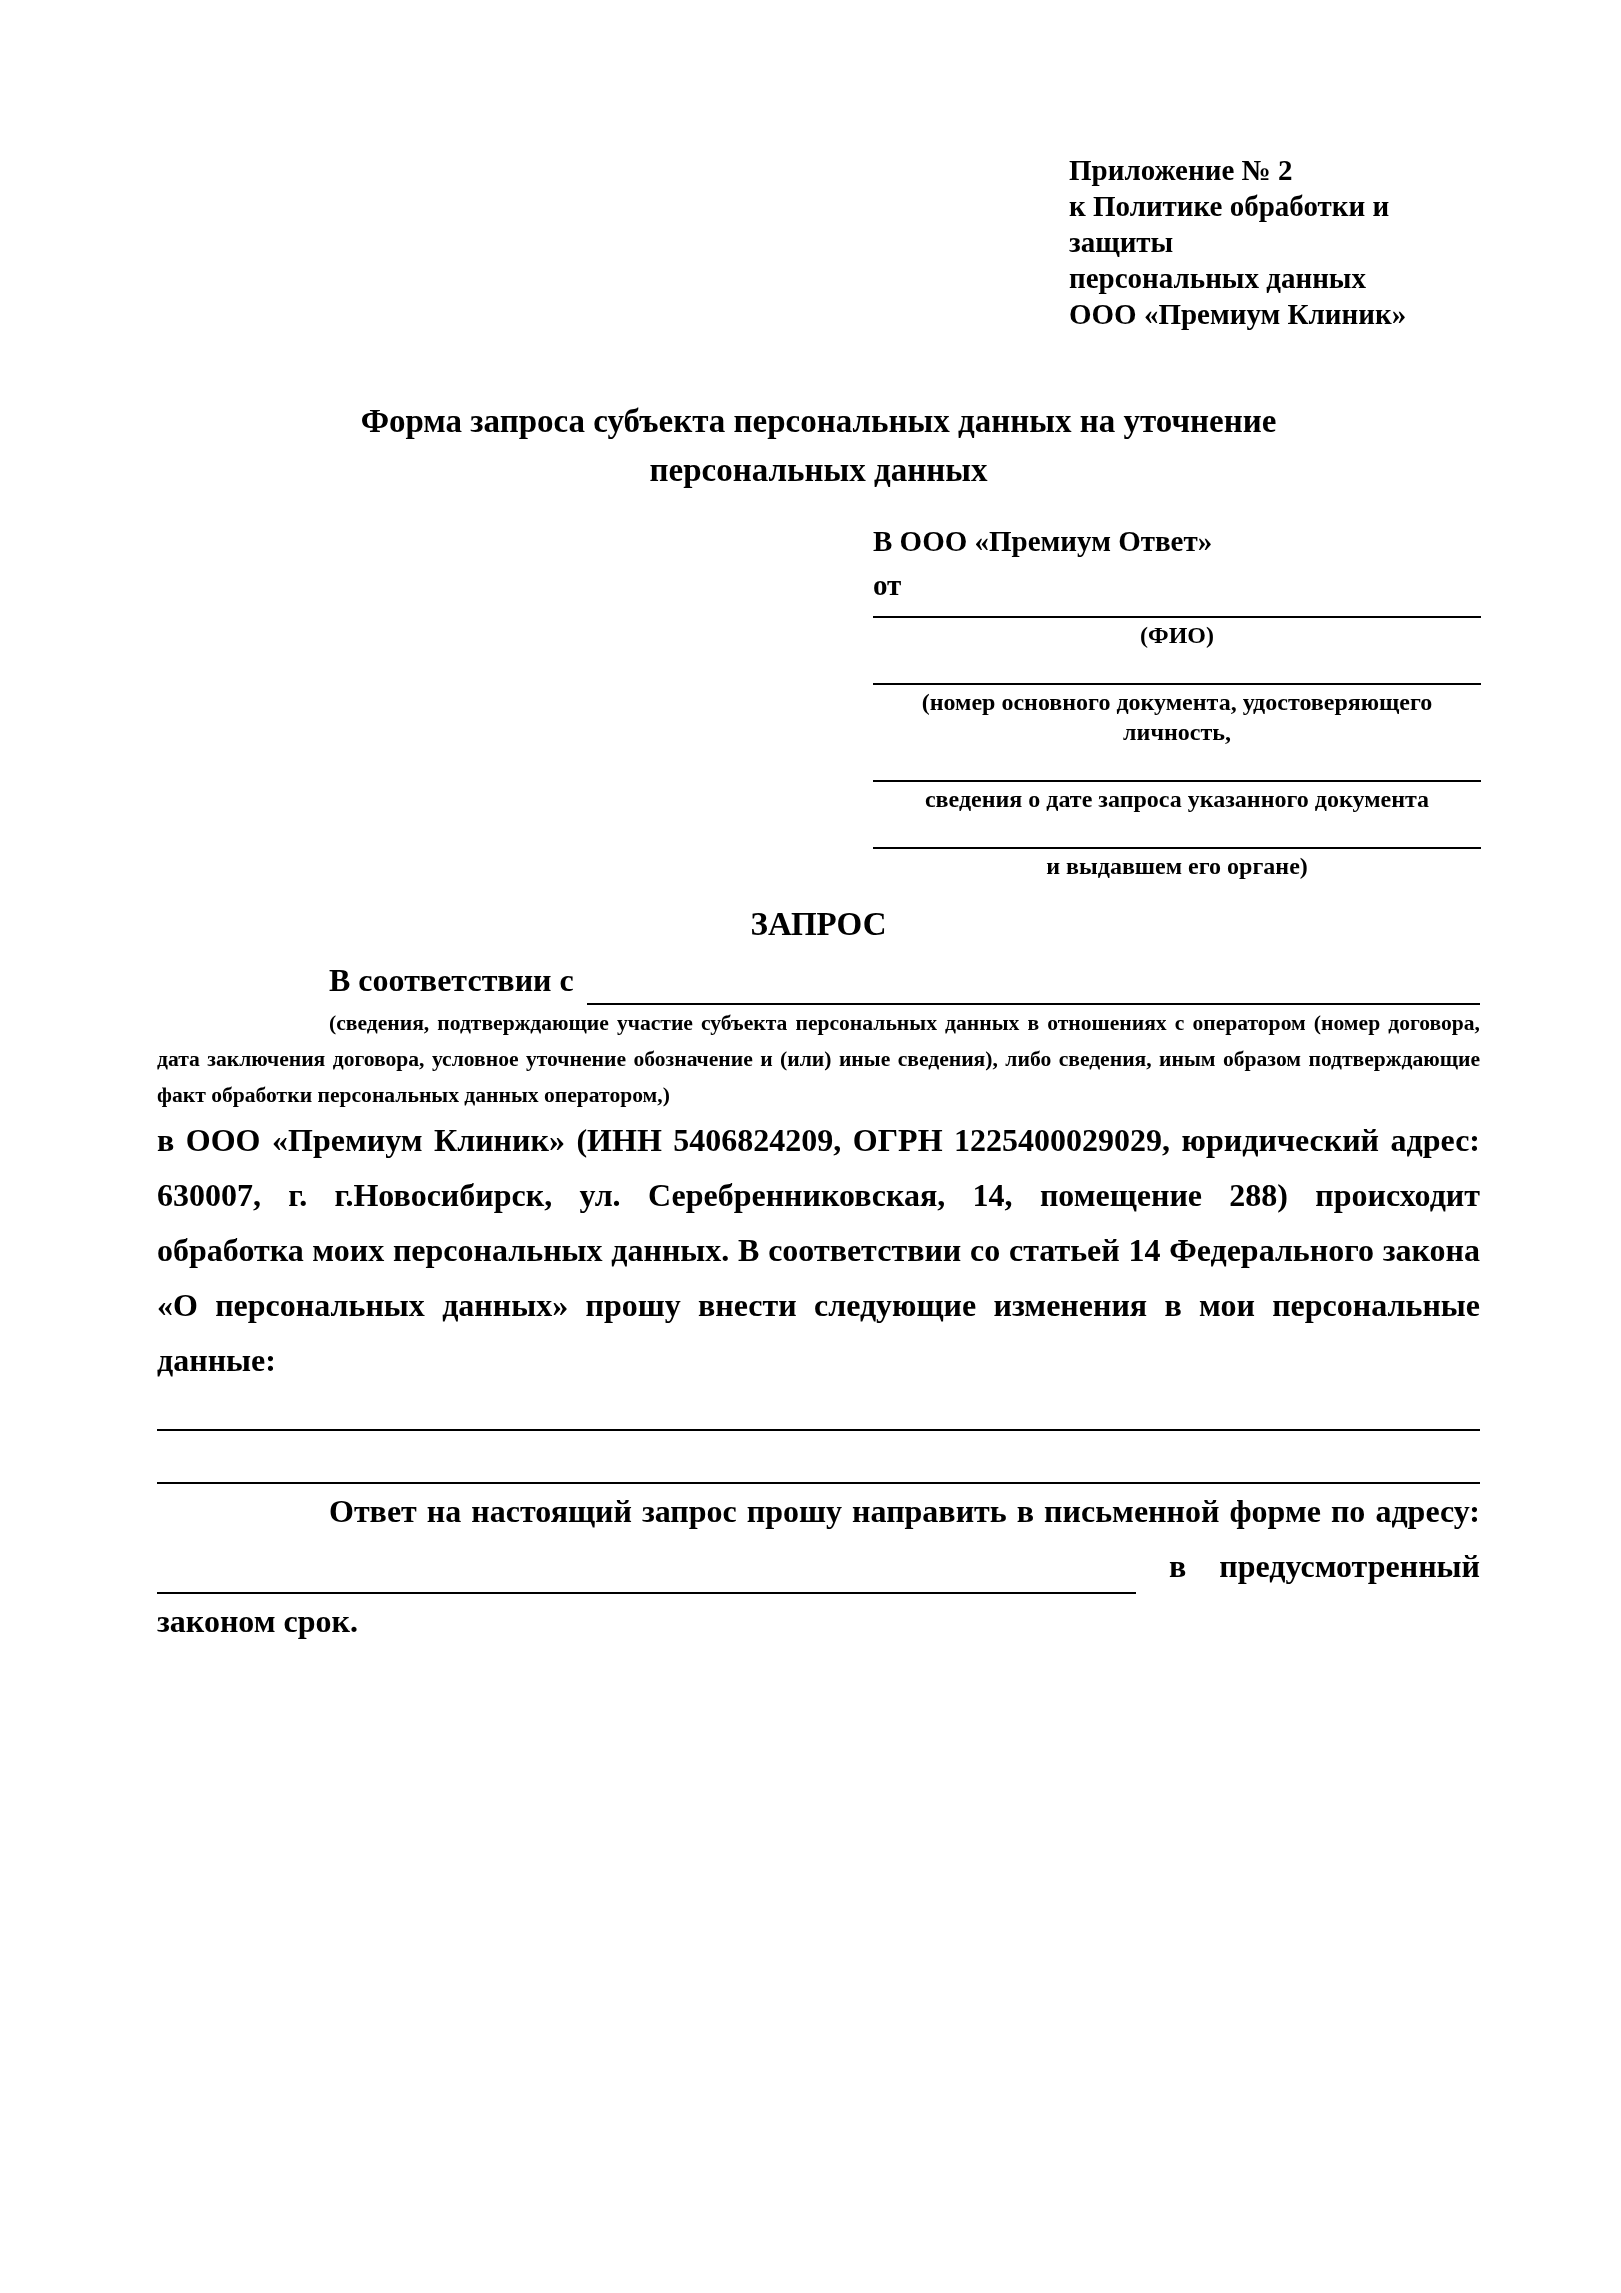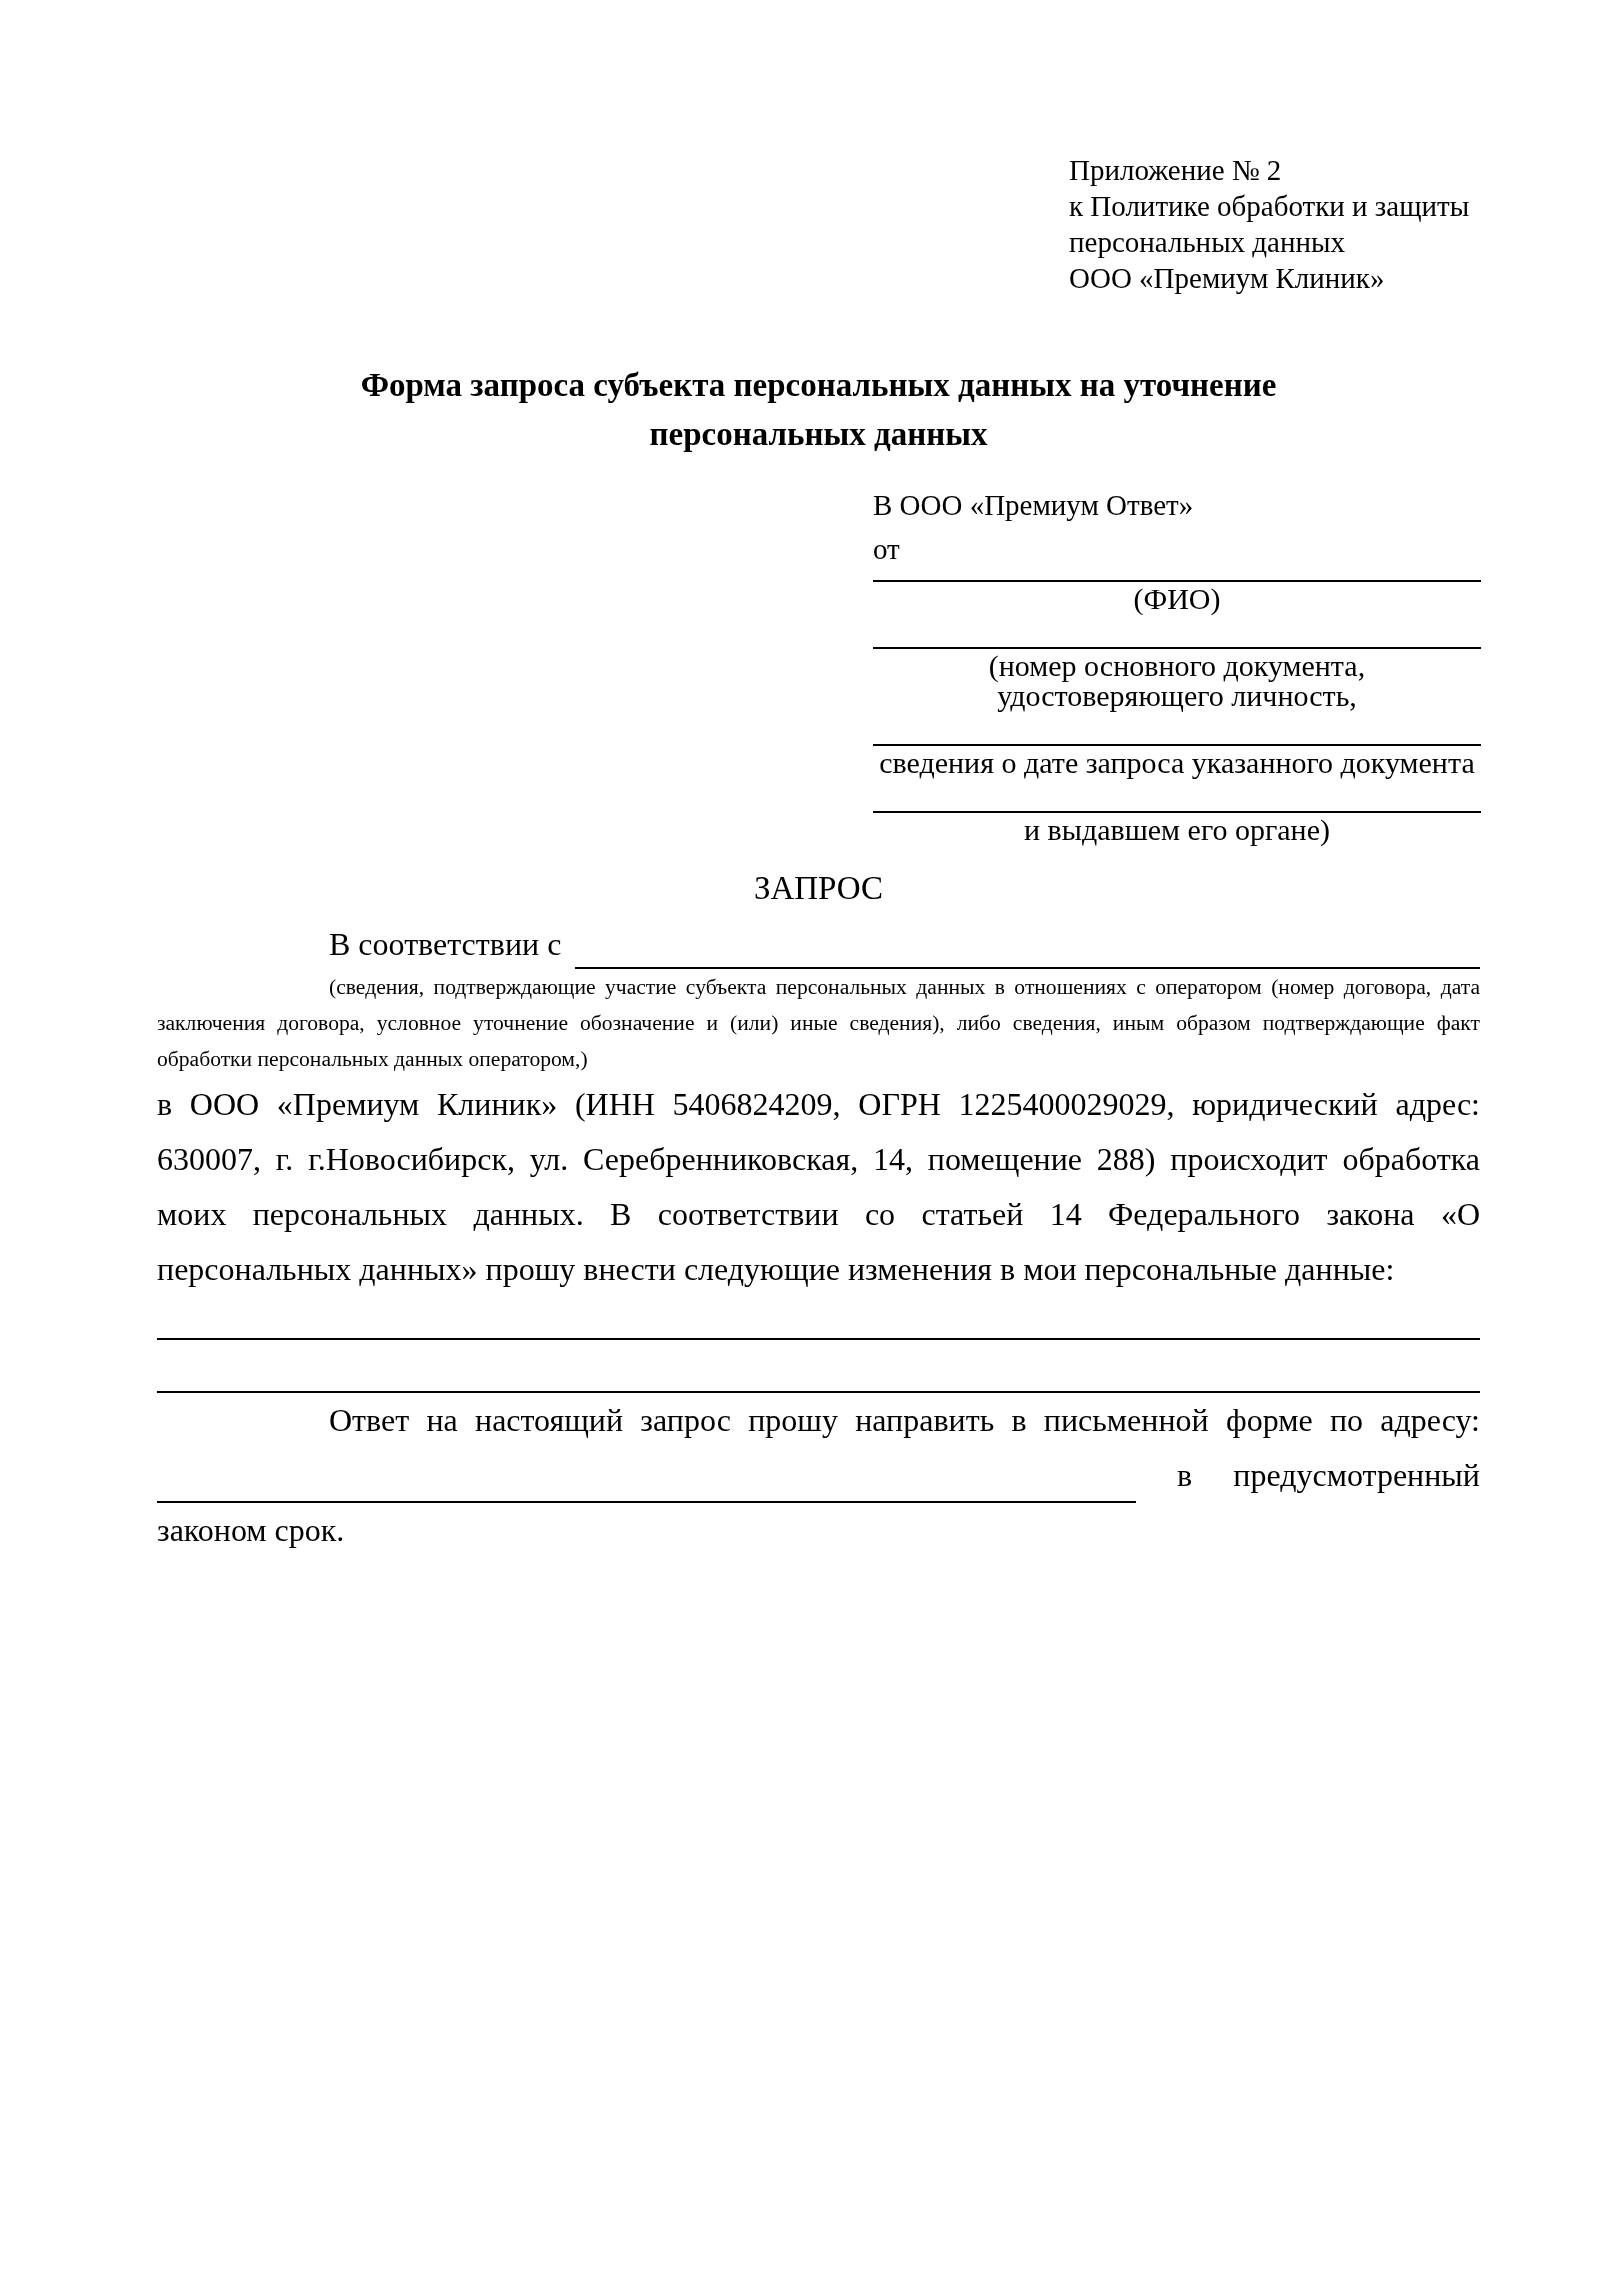--- a/index.html
+++ b/index.html
@@ -1,15 +1,15 @@
 <!DOCTYPE html>
 <html><head>
 <meta charset="utf-8">
 <style>
-  * { margin: 0; padding: 0; box-sizing: border-box; }
+  * { margin: 0; padding: 0; box-sizing: border-box; font-weight: bold; }
   html, body { background: #ffffff; }
   body {
     font-family: "Liberation Serif", "DejaVu Serif", serif;
     color: #000000;
   }
   .page {
     position: relative;
     width: 1621px;
     height: 2294px;
     background: #ffffff;
@@ -47,21 +47,21 @@
     width: 608px;
     font-size: 29px;
   }
   .addr-to, .addr-from { line-height: 44px; }
   .addr-underline {
     border-bottom: 2.9px solid #000;
     height: 35px;
   }
   .addr-underline.first { height: 11.8px; }
   .addr-caption {
-    font-size: 30px;
+    font-size: 24px;
     line-height: 30px;
     text-align: center;
     margin-top: 2px;
   }
 
   
   .request-heading {
     margin-top: 21.6px;
     text-align: center;
     font-size: 33px;

